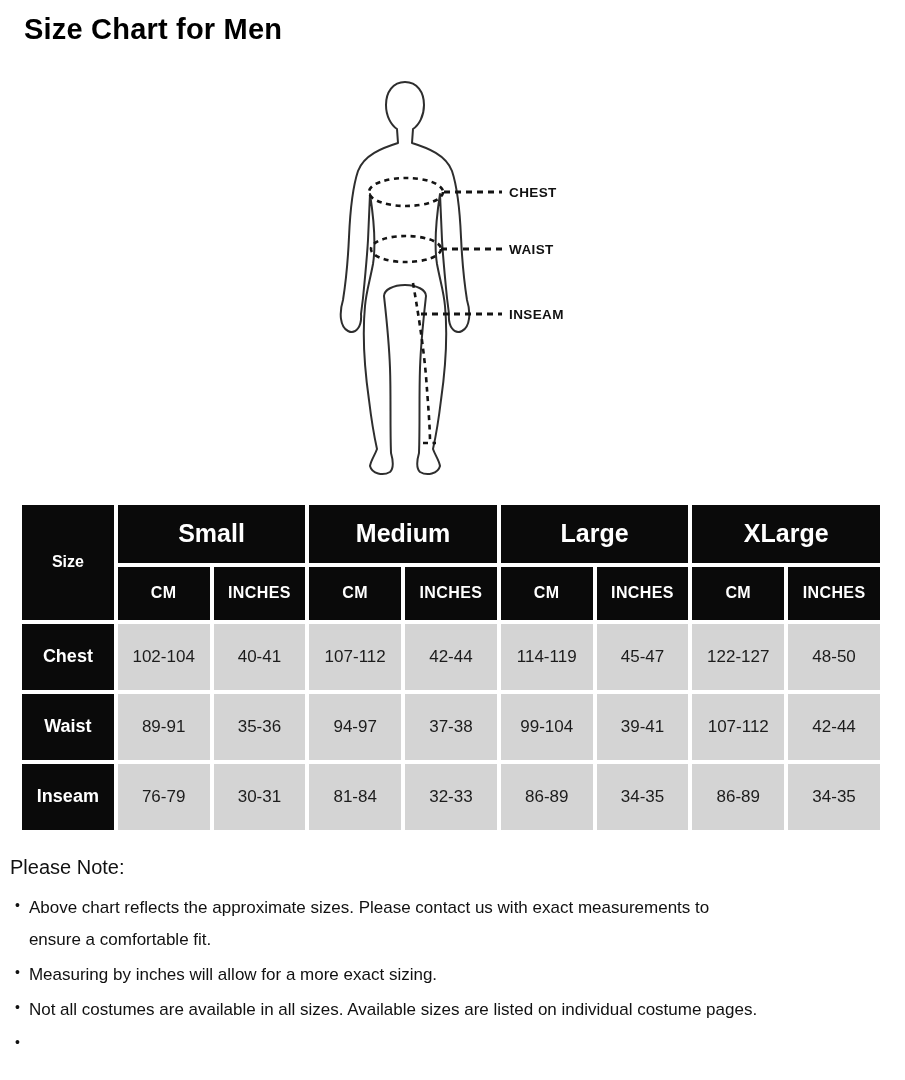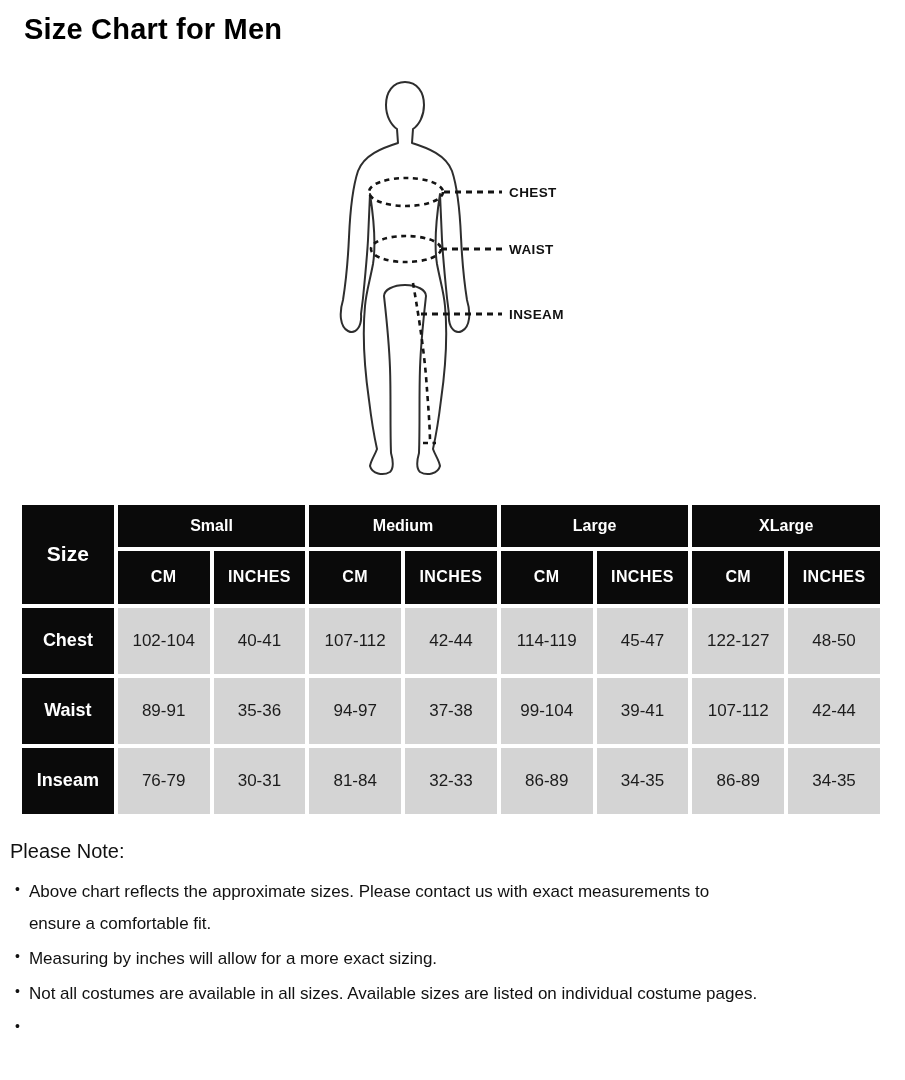--- a/index.html
+++ b/index.html
@@ -40,22 +40,22 @@
     text-align: center;
     vertical-align: middle;
     padding: 0;
     overflow: hidden;
   }
   table.size-table th {
     background: #0a0a0a;
     color: #ffffff;
     font-weight: bold;
   }
-  th.corner-cell { font-size: 21px; }
-  th.group-cell  { height: 42px; font-size: 16px; }
+  th.corner-cell { font-size: 16px; }
+  th.group-cell  { height: 58px; font-size: 25px; }
   th.unit-cell   { height: 53px; font-size: 16px; letter-spacing: 0.4px; }
   th.rowlabel-cell { font-size: 18px; }
   table.size-table td {
     background: #d4d4d4;
     color: #1c1c1c;
     font-size: 17px;
     height: 66px;
   }
   .notes {
     margin: 22px 0 0 10px;

